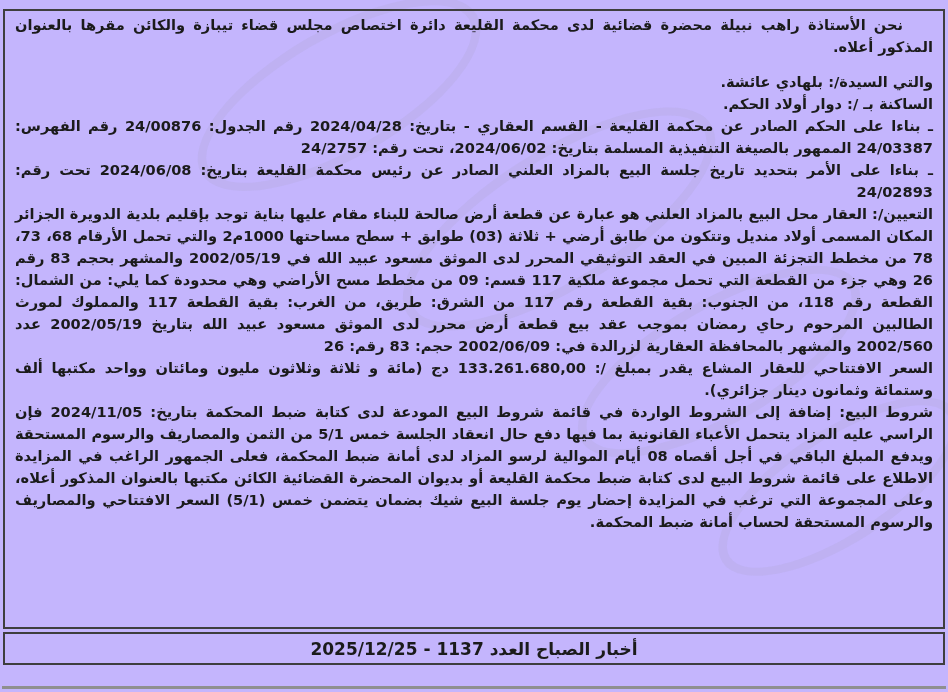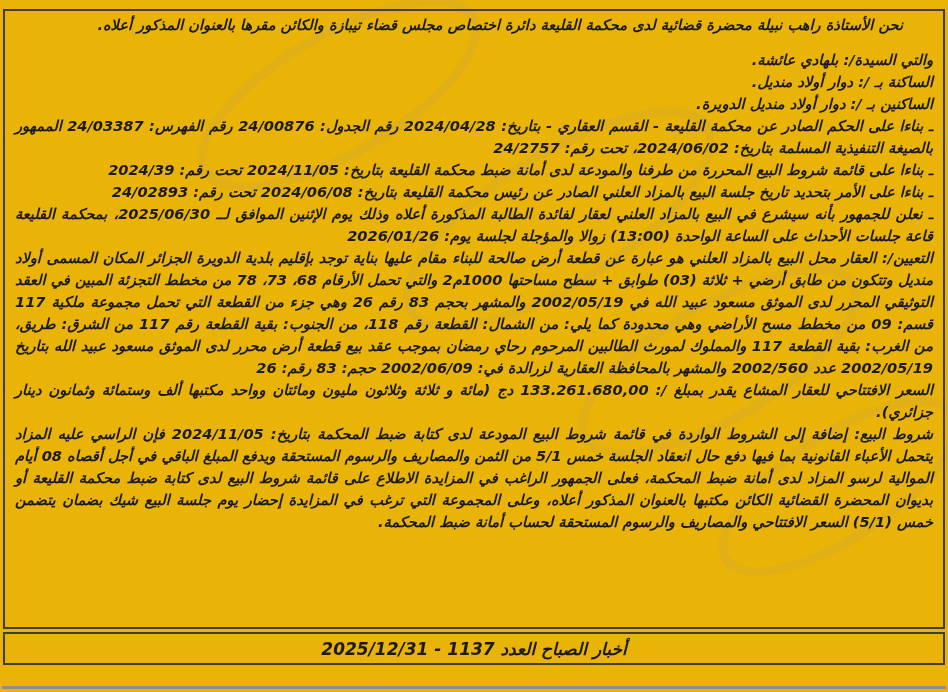--- a/index.html
+++ b/index.html
@@ -4,21 +4,21 @@
 <style>
   html,body{margin:0;padding:0;}
   body{
     width:948px;height:692px;
     background:#f7f6f2;
     font-family:"DejaVu Sans", sans-serif;
     position:relative;
     overflow:hidden;
     color:#1b1b1b;
   }
-  .page{position:absolute;inset:0;background:#eab308;font-style:italic;}
+  .page{position:absolute;inset:0;background:#c4b5fd;}
   
   .wm{position:absolute;border:9px solid rgba(150,150,150,0.10);border-radius:50%;pointer-events:none;}
   .wm1{width:300px;height:110px;left:180px;top:30px;transform:rotate(-30deg);}
   .wm2{width:340px;height:120px;left:380px;top:150px;transform:rotate(-32deg);}
   .wm3{width:300px;height:105px;left:560px;top:300px;transform:rotate(-30deg);}
   .wm4{width:260px;height:95px;left:700px;top:430px;transform:rotate(-33deg);}
 
   .doc-box{
     position:absolute;left:3px;top:9px;width:942px;height:620px;
     box-sizing:border-box;
@@ -55,30 +55,27 @@
 <div class="page">
 
   <div class="wm wm1"></div>
   <div class="wm wm2"></div>
   <div class="wm wm3"></div>
   <div class="wm wm4"></div>
 
   <div class="doc-box" dir="rtl">
     <p class="intro">نحن الأستاذة راهب نبيلة محضرة قضائية لدى محكمة القليعة دائرة اختصاص مجلس قضاء تيبازة والكائن مقرها بالعنوان المذكور أعلاه.</p>
     <p>والتي السيدة/: بلهادي عائشة.</p>
-    <p>الساكنة بـ /: دوار أولاد منديل.</p>
-    <p>الساكنين بـ /: دوار أولاد منديل الدويرة.</p>
+    <p>الساكنة بـ /: دوار أولاد الحكم.</p>
     <p>ـ بناءا على الحكم الصادر عن محكمة القليعة - القسم العقاري - بتاريخ: 2024/04/28 رقم الجدول: 24/00876 رقم الفهرس: 24/03387 الممهور بالصيغة التنفيذية المسلمة بتاريخ: 2024/06/02، تحت رقم: 24/2757</p>
-    <p>ـ بناءا على قائمة شروط البيع المحررة من طرفنا والمودعة لدى أمانة ضبط محكمة القليعة بتاريخ: 2024/11/05 تحت رقم: 2024/39</p>
     <p>ـ بناءا على الأمر بتحديد تاريخ جلسة البيع بالمزاد العلني الصادر عن رئيس محكمة القليعة بتاريخ: 2024/06/08 تحت رقم: 24/02893</p>
-    <p>ـ نعلن للجمهور بأنه سيشرع في البيع بالمزاد العلني لعقار لفائدة الطالبة المذكورة أعلاه وذلك يوم الإثنين الموافق لــ 2025/06/30، بمحكمة القليعة قاعة جلسات الأحداث على الساعة الواحدة (13:00) زوالا والمؤجلة لجلسة يوم: 2026/01/26</p>
     <p>التعيين/: العقار محل البيع بالمزاد العلني هو عبارة عن قطعة أرض صالحة للبناء مقام عليها بناية توجد بإقليم بلدية الدويرة الجزائر المكان المسمى أولاد منديل وتتكون من طابق أرضي + ثلاثة (03) طوابق + سطح مساحتها 1000م2 والتي تحمل الأرقام 68، 73، 78 من مخطط التجزئة المبين في العقد التوثيقي المحرر لدى الموثق مسعود عبيد الله في 2002/05/19 والمشهر بحجم 83 رقم 26 وهي جزء من القطعة التي تحمل مجموعة ملكية 117 قسم: 09 من مخطط مسح الأراضي وهي محدودة كما يلي: من الشمال: القطعة رقم 118، من الجنوب: بقية القطعة رقم 117 من الشرق: طريق، من الغرب: بقية القطعة 117 والمملوك لمورث الطالبين المرحوم رحاي رمضان بموجب عقد بيع قطعة أرض محرر لدى الموثق مسعود عبيد الله بتاريخ 2002/05/19 عدد 2002/560 والمشهر بالمحافظة العقارية لزرالدة في: 2002/06/09 حجم: 83 رقم: 26</p>
     <p>السعر الافتتاحي للعقار المشاع يقدر بمبلغ /: 133.261.680,00 دج (مائة و ثلاثة وثلاثون مليون ومائتان وواحد مكتبها ألف وستمائة وثمانون دينار جزائري).</p>
     <p>شروط البيع: إضافة إلى الشروط الواردة في قائمة شروط البيع المودعة لدى كتابة ضبط المحكمة بتاريخ: 2024/11/05 فإن الراسي عليه المزاد يتحمل الأعباء القانونية بما فيها دفع حال انعقاد الجلسة خمس 5/1 من الثمن والمصاريف والرسوم المستحقة ويدفع المبلغ الباقي في أجل أقصاه 08 أيام الموالية لرسو المزاد لدى أمانة ضبط المحكمة، فعلى الجمهور الراغب في المزايدة الاطلاع على قائمة شروط البيع لدى كتابة ضبط محكمة القليعة أو بديوان المحضرة القضائية الكائن مكتبها بالعنوان المذكور أعلاه، وعلى المجموعة التي ترغب في المزايدة إحضار يوم جلسة البيع شيك بضمان يتضمن خمس (5/1) السعر الافتتاحي والمصاريف والرسوم المستحقة لحساب أمانة ضبط المحكمة.</p>
   </div>
 
   <div class="footer-box" dir="rtl">
-    <span>أخبار الصباح العدد 1137 - 2025/12/31</span>
+    <span>أخبار الصباح العدد 1137 - 2025/12/25</span>
   </div>
 
   <div class="next-page-edge"></div>
 
 </div>
 
 </body></html>

